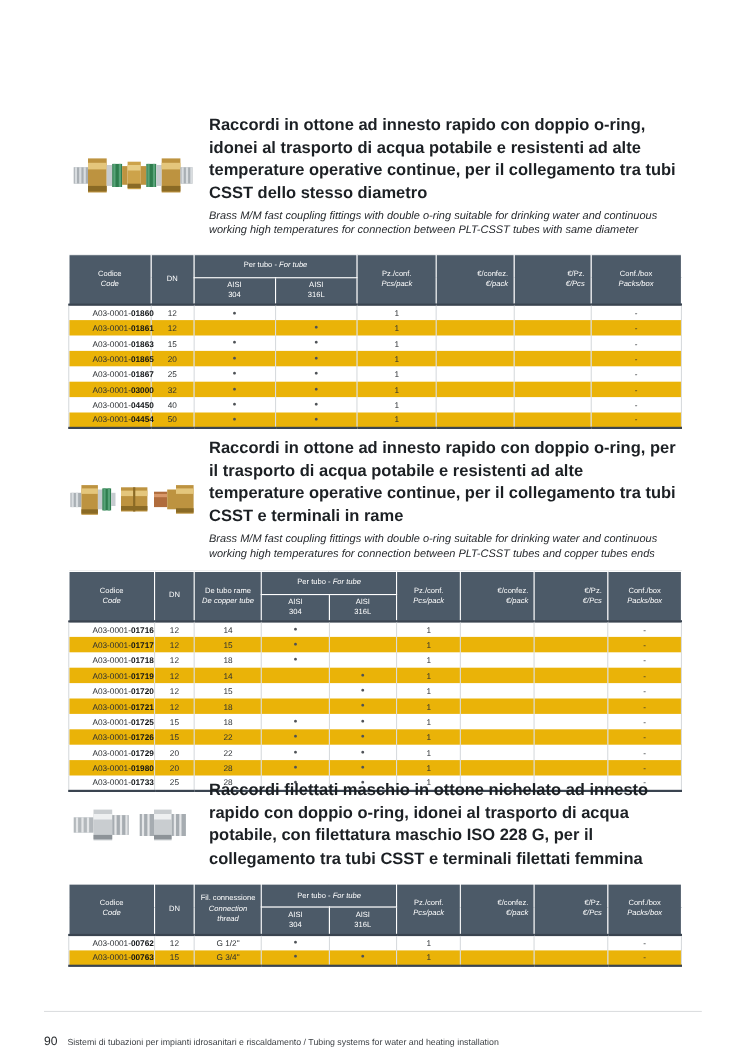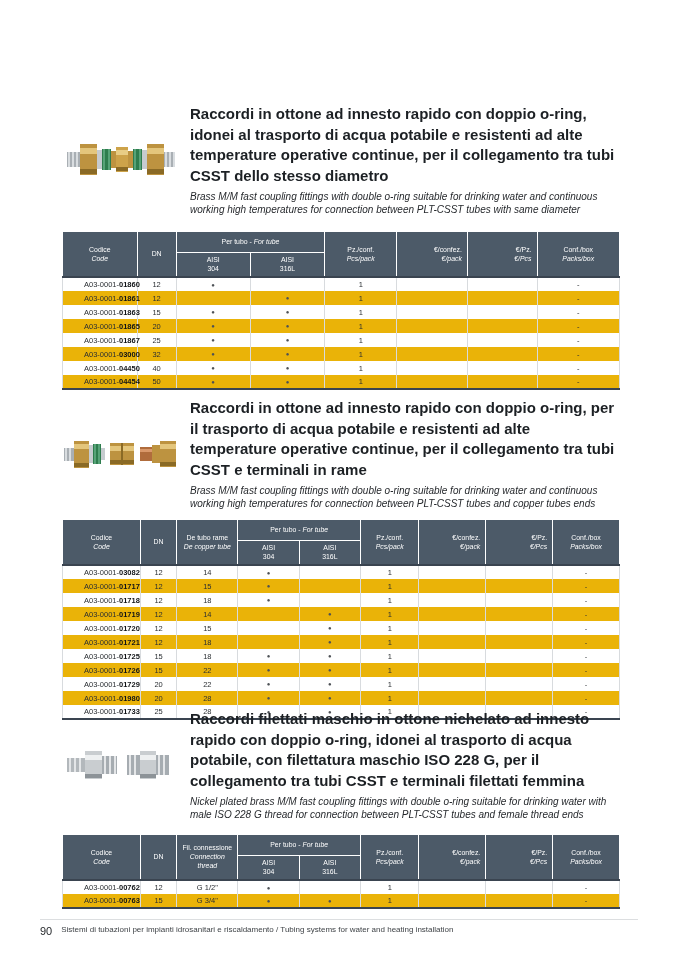--- a/index.html
+++ b/index.html
@@ -28,21 +28,21 @@
   thead th.sub{height:25px}
   tbody td{font-size:7.5px;height:14px;text-align:center;color:#2a2e32;
            border-left:1px solid #d8dbde;border-right:1px solid #d8dbde;padding:0 4px}
   tbody tr:first-child td{border-top:2px solid #3a4450}
   tbody tr:last-child td{border-bottom:2px solid #3a4450}
   tbody tr.alt{background:#eab308}
   td.code{text-align:left;padding-left:21px;white-space:nowrap}
   td.code b{color:#101316}
   td.dot{font-size:6px;color:#4d5156}
   .footer{position:absolute;left:40px;width:598px;top:919px;border-top:1px solid #dcdee0;
-          padding-top:5px;display:flex;align-items:flex-start;gap:9px}
+          padding-top:21px;display:flex;align-items:center;gap:9px}
   .footer .num{font-size:11px;color:#26292c}
   .footer .txt{font-size:8px;color:#3f4347}
 </style>
 </head>
 <body>
 
 <div class="section" id="s1">
   <div class="section-head">
     <div class="product-image">
       <svg width="112" height="58" viewBox="0 0 112 58">
@@ -295,21 +295,21 @@
             <div>304</div>
           </th>
           <th class="sub">
             <div>AISI</div>
             <div>316L</div>
           </th>
         </tr>
       </thead>
       <tbody>
         <tr>
-          <td class="code">A03-0001-<b>03082</b></td>
+          <td class="code">A03-0001-<b>01716</b></td>
           <td>12</td>
           <td>14</td>
           <td class="dot">●</td>
           <td></td>
           <td>1</td>
           <td></td>
           <td></td>
           <td>-</td>
         </tr>
         <tr class="alt">
@@ -447,21 +447,20 @@
         <rect x="75" y="13" width="16" height="28" fill="#c9cdd0"></rect>
         <rect x="75" y="17" width="16" height="5" fill="#eef0f1"></rect>
         <rect x="75" y="36" width="16" height="4" fill="#8d9398"></rect>
         <rect x="91" y="17" width="13" height="20" fill="#a6acb1"></rect>
         <rect x="93" y="17" width="2" height="20" fill="#e4e6e8"></rect>
           <rect x="98" y="17" width="2" height="20" fill="#e4e6e8"></rect>
       </svg>
     </div>
     <div class="section-text">
       <p class="title-it">Raccordi filettati maschio in ottone nichelato ad innesto rapido con doppio o-ring, idonei al trasporto di acqua potabile, con filettatura maschio ISO 228 G, per il collegamento tra tubi CSST e terminali filettati femmina</p>
-      <p class="title-en">Nickel plated brass M/M fast coupling fittings with double o-ring suitable for drinking water with male ISO 228 G thread for connection between PLT-CSST tubes and female thread ends</p>
     </div>
   </div>
   <table>
       <colgroup>
         <col style="width: 14%;">
         <col style="width: 6.5%;">
         <col style="width: 11%;">
         <col style="width: 11%;">
         <col style="width: 11%;">
         <col style="width: 10.5%;">

